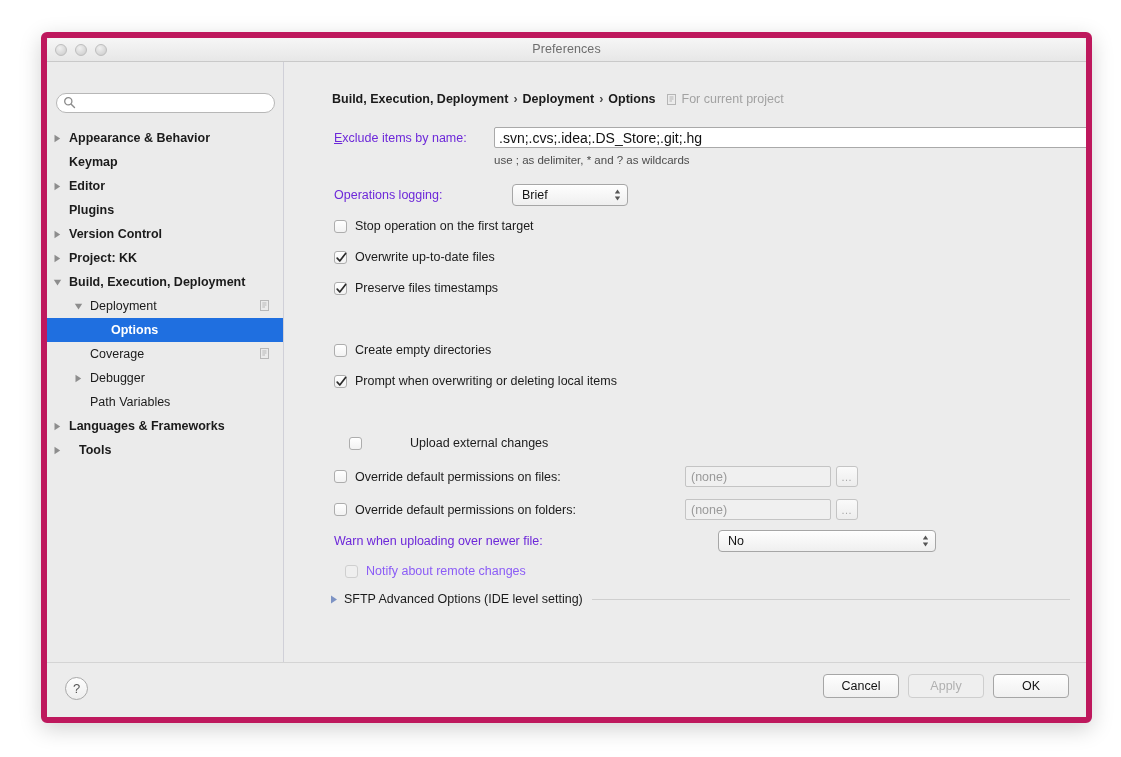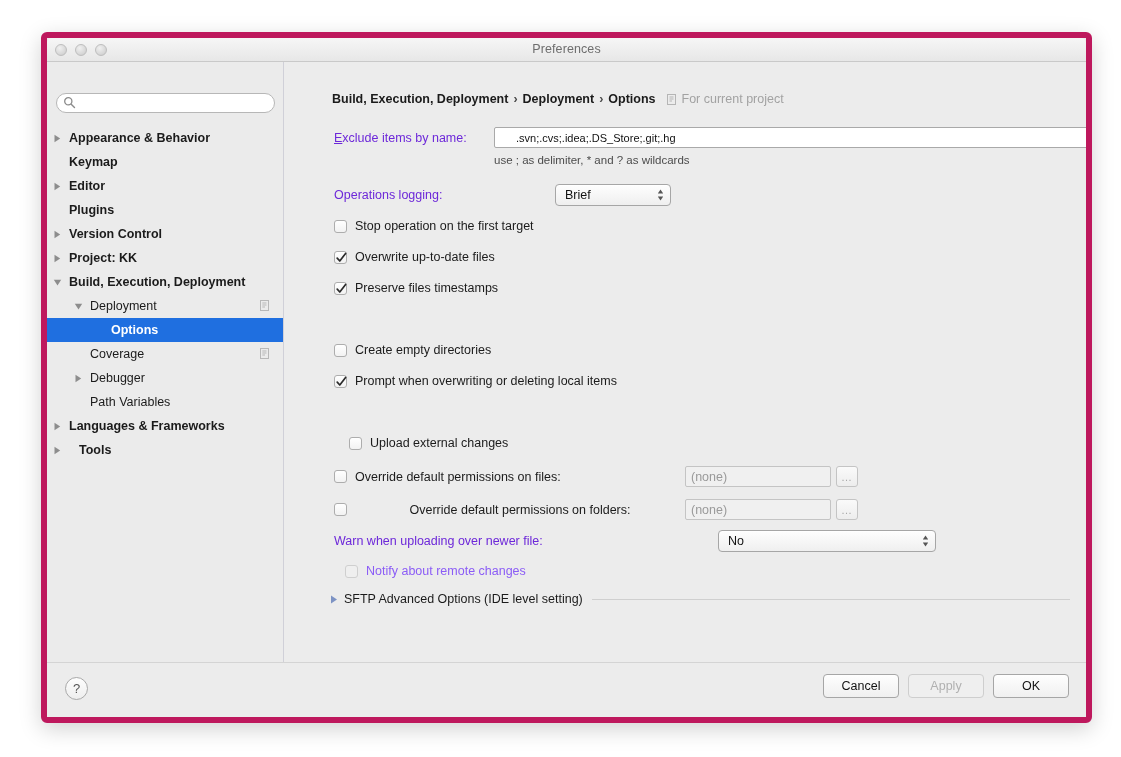--- a/index.html
+++ b/index.html
@@ -185,41 +185,40 @@
     display: flex;
     align-items: center;
     width: 780px;
   }
   .text-input {
     height: 21px;
     box-sizing: border-box;
     border: 1px solid #a9a9a9;
     border-radius: 2px;
     background: #ffffff;
-    font-size: 11px;
+    font-size: 14px;
     font-family: "Liberation Sans", sans-serif;
     color: #111;
-    padding: 0 21px;
+    padding: 0 4px;
     outline: none;
   }
   .hint {
     position: absolute;
     left: 209px;
     top: 92px;
     font-size: 11.5px;
     color: #4c4c4c;
   }
 
   .row-logging {
     position: absolute;
     left: 49px;
     top: 122px;
     display: flex;
     align-items: center;
-    gap: 43px;
   }
 
   
   .popup {
     position: relative;
     height: 22px;
     box-sizing: border-box;
     border: 1px solid #a6a6a6;
     border-radius: 4px;
     background: linear-gradient(#fefefe, #efefef);
@@ -580,38 +579,38 @@
       <div class="chk-row" style="left:49px; top:312px;">
         <span class="cb">
           <svg width="13" height="15" viewBox="0 0 13 15">
             <path d="M2.2 8.2 L4.8 11 L10.6 3.4" fill="none" stroke="#2a2a2a" stroke-width="1.7" stroke-linecap="round" stroke-linejoin="round"></path>
           </svg>
         </span>
         <span>Prompt when overwriting or deleting local items</span>
       </div>
 
 
-      <div class="chk-row" style="left:64px; top:374px;">
+      <div class="chk-row" style="left:64px; top:374px;gap:40px;">
         <span class="cb"></span>
         <span>Upload external changes</span>
       </div>
 
       <div class="perm-row" style="left:49px; top:404px;">
         <span class="chk-row" style="position:relative; left:0; top:0;">
           <span class="cb"></span>
           <span style="width:330px; display:inline-block;">Override default permissions on files:</span>
         </span>
         <span class="disabled-input" style="width:146px;">(none)</span>
         <span class="ellipsis-btn">…</span>
       </div>
 
       <div class="perm-row" style="left:49px; top:437px;">
         <span class="chk-row" style="position:relative; left:0; top:0;">
           <span class="cb"></span>
-          <span style="width:330px; display:inline-block;text-align:center;">Override default permissions on folders:</span>
+          <span style="width:330px; display:inline-block;">Override default permissions on folders:</span>
         </span>
         <span class="disabled-input" style="width:146px;">(none)</span>
         <span class="ellipsis-btn">…</span>
       </div>
 
       <div class="row-warn">
         <span class="field-label" style="width:366px;">Warn when uploading over newer file:</span>
         <div class="popup" style="width:218px;">
           <span>No</span>
           <svg class="arrows" viewBox="0 0 7 13">

